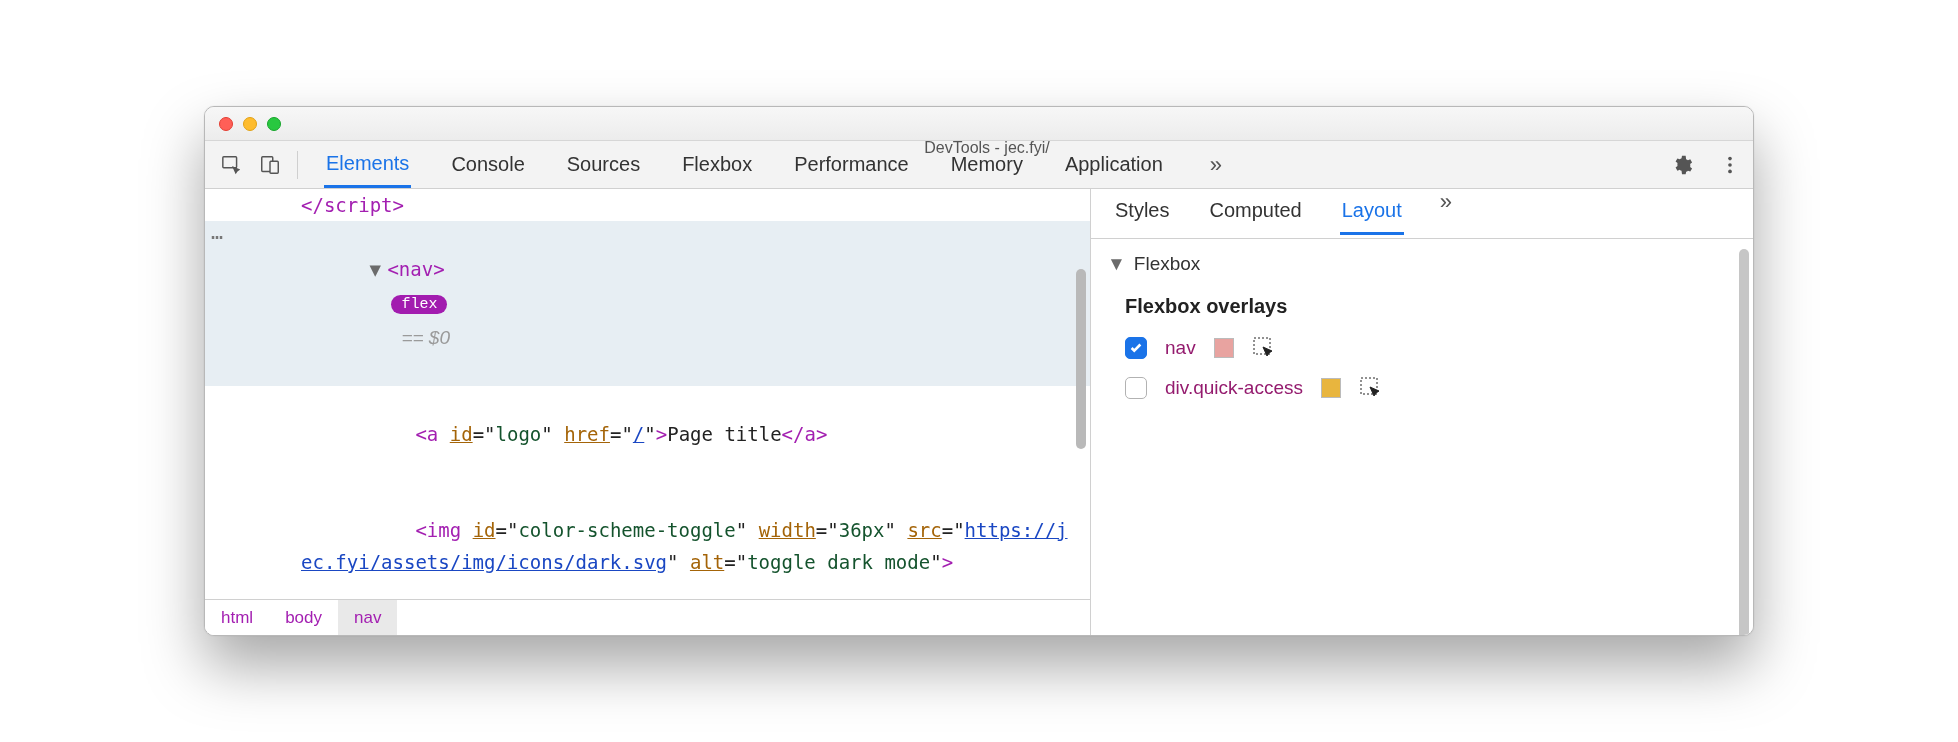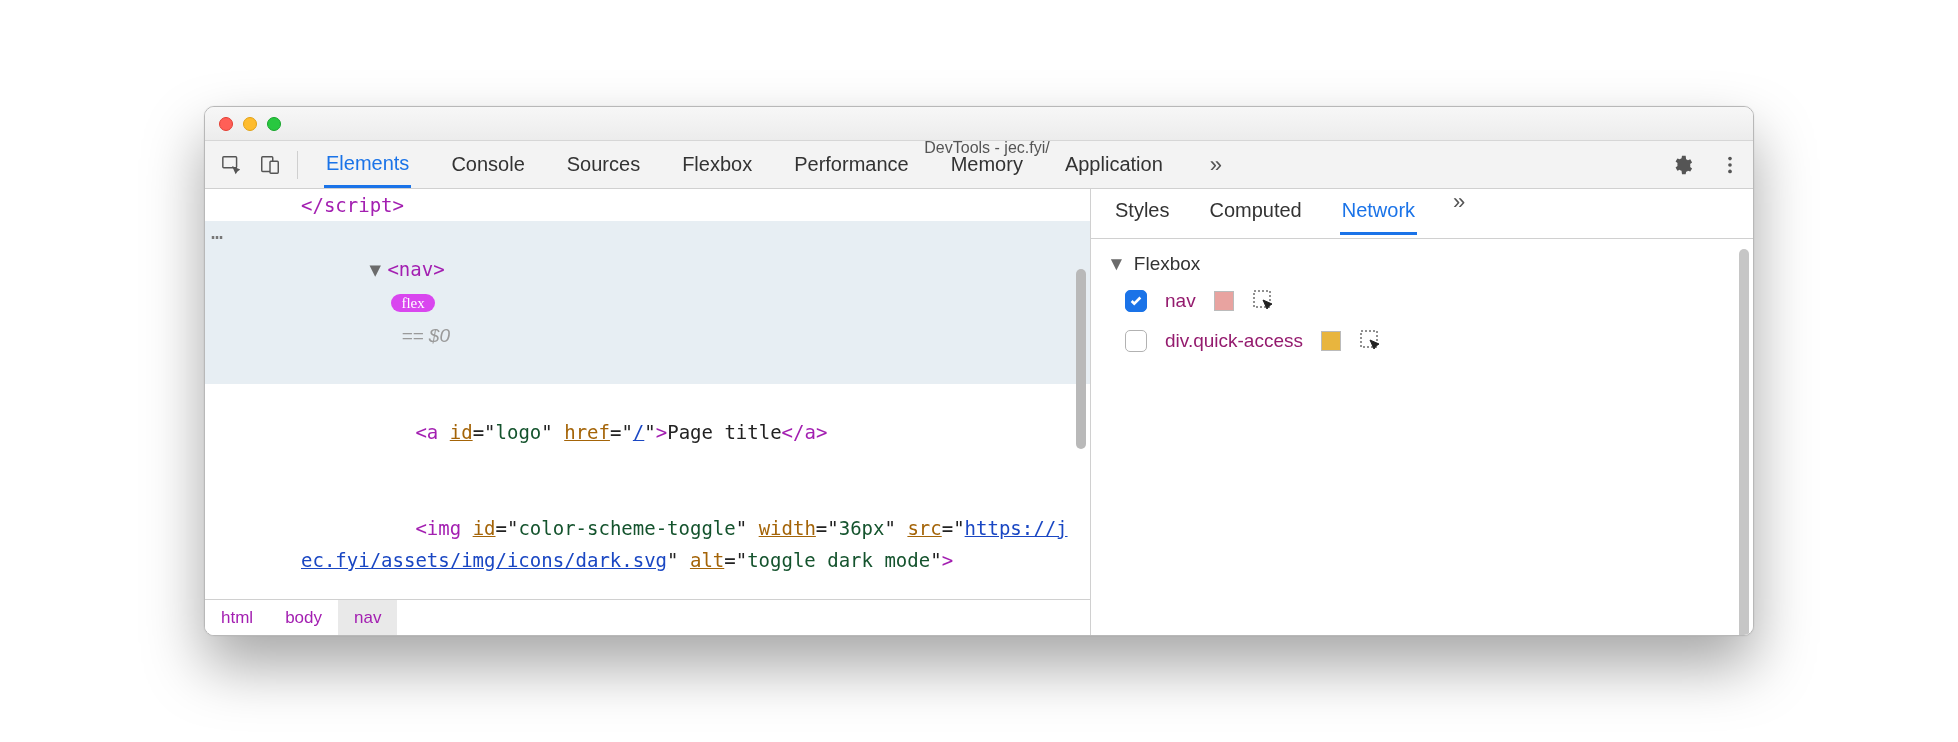--- a/index.html
+++ b/index.html
@@ -42,21 +42,21 @@
   .content{flex:1;display:flex;min-height:0;}
   .left{flex:1;display:flex;flex-direction:column;background:#fff;border-right:1px solid #d0d0d0;min-width:0;}
   .dom{flex:1;overflow:hidden;font-family:Menlo,Consolas,monospace;font-size:19px;line-height:32px;position:relative;}
   .dom .line{white-space:pre-wrap;word-break:break-all;padding-left:72px;padding-right:20px;}
   .dom .line.l2{padding-left:96px;}
   .dom .sel{background:#e7eef3;position:relative;}
   .dom .sel::before{content:"⋯";position:absolute;left:6px;color:#777;font-size:20px;}
   .tri{color:#6b6b6b;display:inline-block;width:18px;margin-left:-22px;}
   .t-tag{color:#a31fb1;} .t-attr{color:#a46408;text-decoration:underline;} .t-str{color:#14532d;} .t-txt{color:#222;}
   .t-link{color:#1a47c3;text-decoration:underline;}
-  .badge-flex{background:#d946ef;color:#fff;font-size:15px;padding:1px 10px;border-radius:11px;font-family:Liberation Serif, serif;}
+  .badge-flex{background:#a21caf;color:#fff;font-size:15px;padding:1px 10px;border-radius:11px;font-family:Liberation Mono, monospace;}
   .eq0{color:#9a9a9a;font-style:italic;font-family:-apple-system,Arial,sans-serif;margin-left:10px;}
   .scroll-thumb{position:absolute;right:4px;top:80px;width:10px;height:180px;background:#b9b9b9;border-radius:5px;}
   .crumbs{height:36px;border-top:1px solid #d0d0d0;background:#fff;display:flex;align-items:center;font-size:17px;color:#a31fb1;}
   .crumb{padding:0 16px;height:100%;display:flex;align-items:center;}
   .crumb.active{background:#e9e9e9;}
   .right{width:662px;display:flex;flex-direction:column;background:#fff;position:relative;}
   .right-tabs{height:50px;border-bottom:1px solid #d0d0d0;display:flex;align-items:flex-start;gap:36px;padding:0 22px;font-size:20px;color:#333;}
   .rt{padding:10px 2px;cursor:pointer;}
   .rt.active{color:#1a73e8;border-bottom:3px solid #1a73e8;}
   .section-head{display:flex;align-items:center;gap:8px;font-size:19px;color:#333;padding:14px 16px 6px;}
@@ -153,29 +153,30 @@
         <div class="crumb">html</div>
         <div class="crumb">body</div>
         <div class="crumb active">nav</div>
       </div>
     </div>
 
     <div class="right">
       <div class="right-tabs">
         <div class="rt">Styles</div>
         <div class="rt">Computed</div>
-        <div class="rt active">Network</div>
+        <div class="rt active">Layout</div>
         <div style="font-size:22px;color:#555">»</div>
       </div>
 
       <div class="section-head">
         <span class="disc">▼</span>
         <span>Flexbox</span>
       </div>
 
+      <div class="subhead">Flexbox overlays</div>
 
       <div class="ovrow">
         <div class="chk on">
             <svg viewBox="0 0 16 16">
               <path d="M3 8l3 3 7-7"></path>
             </svg>
           </div>
         <span class="ov-label">nav</span>
         <span class="swatch" style="background:#e8a3a0"></span>
         <span class="pick"><svg viewBox="0 0 24 24">

